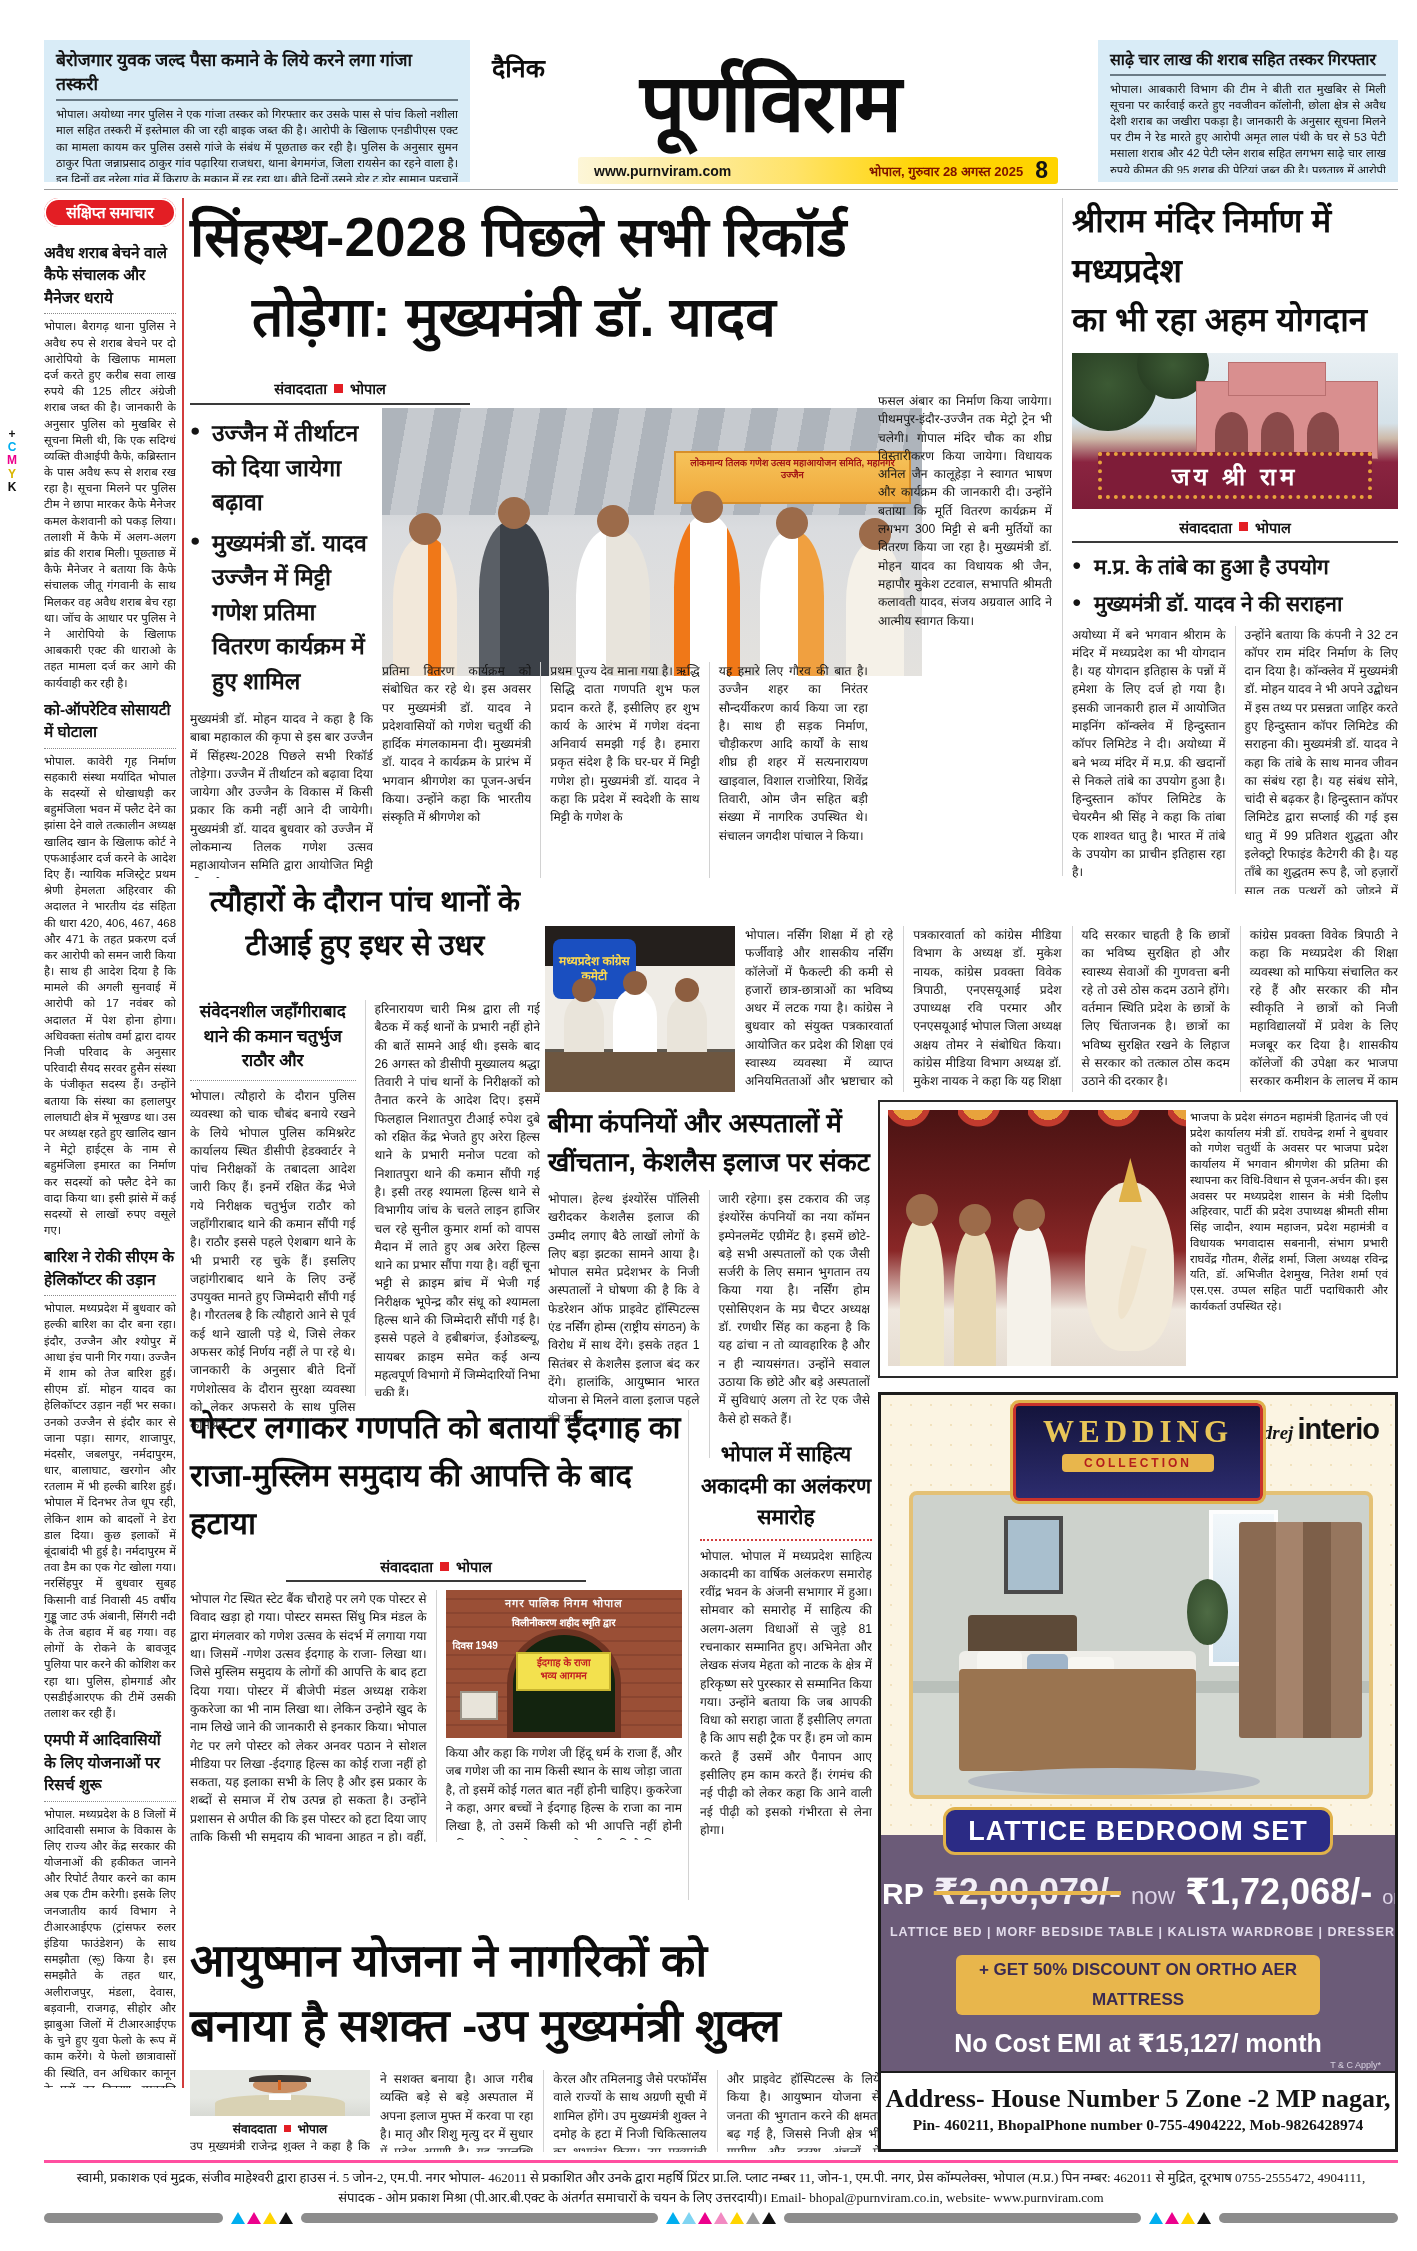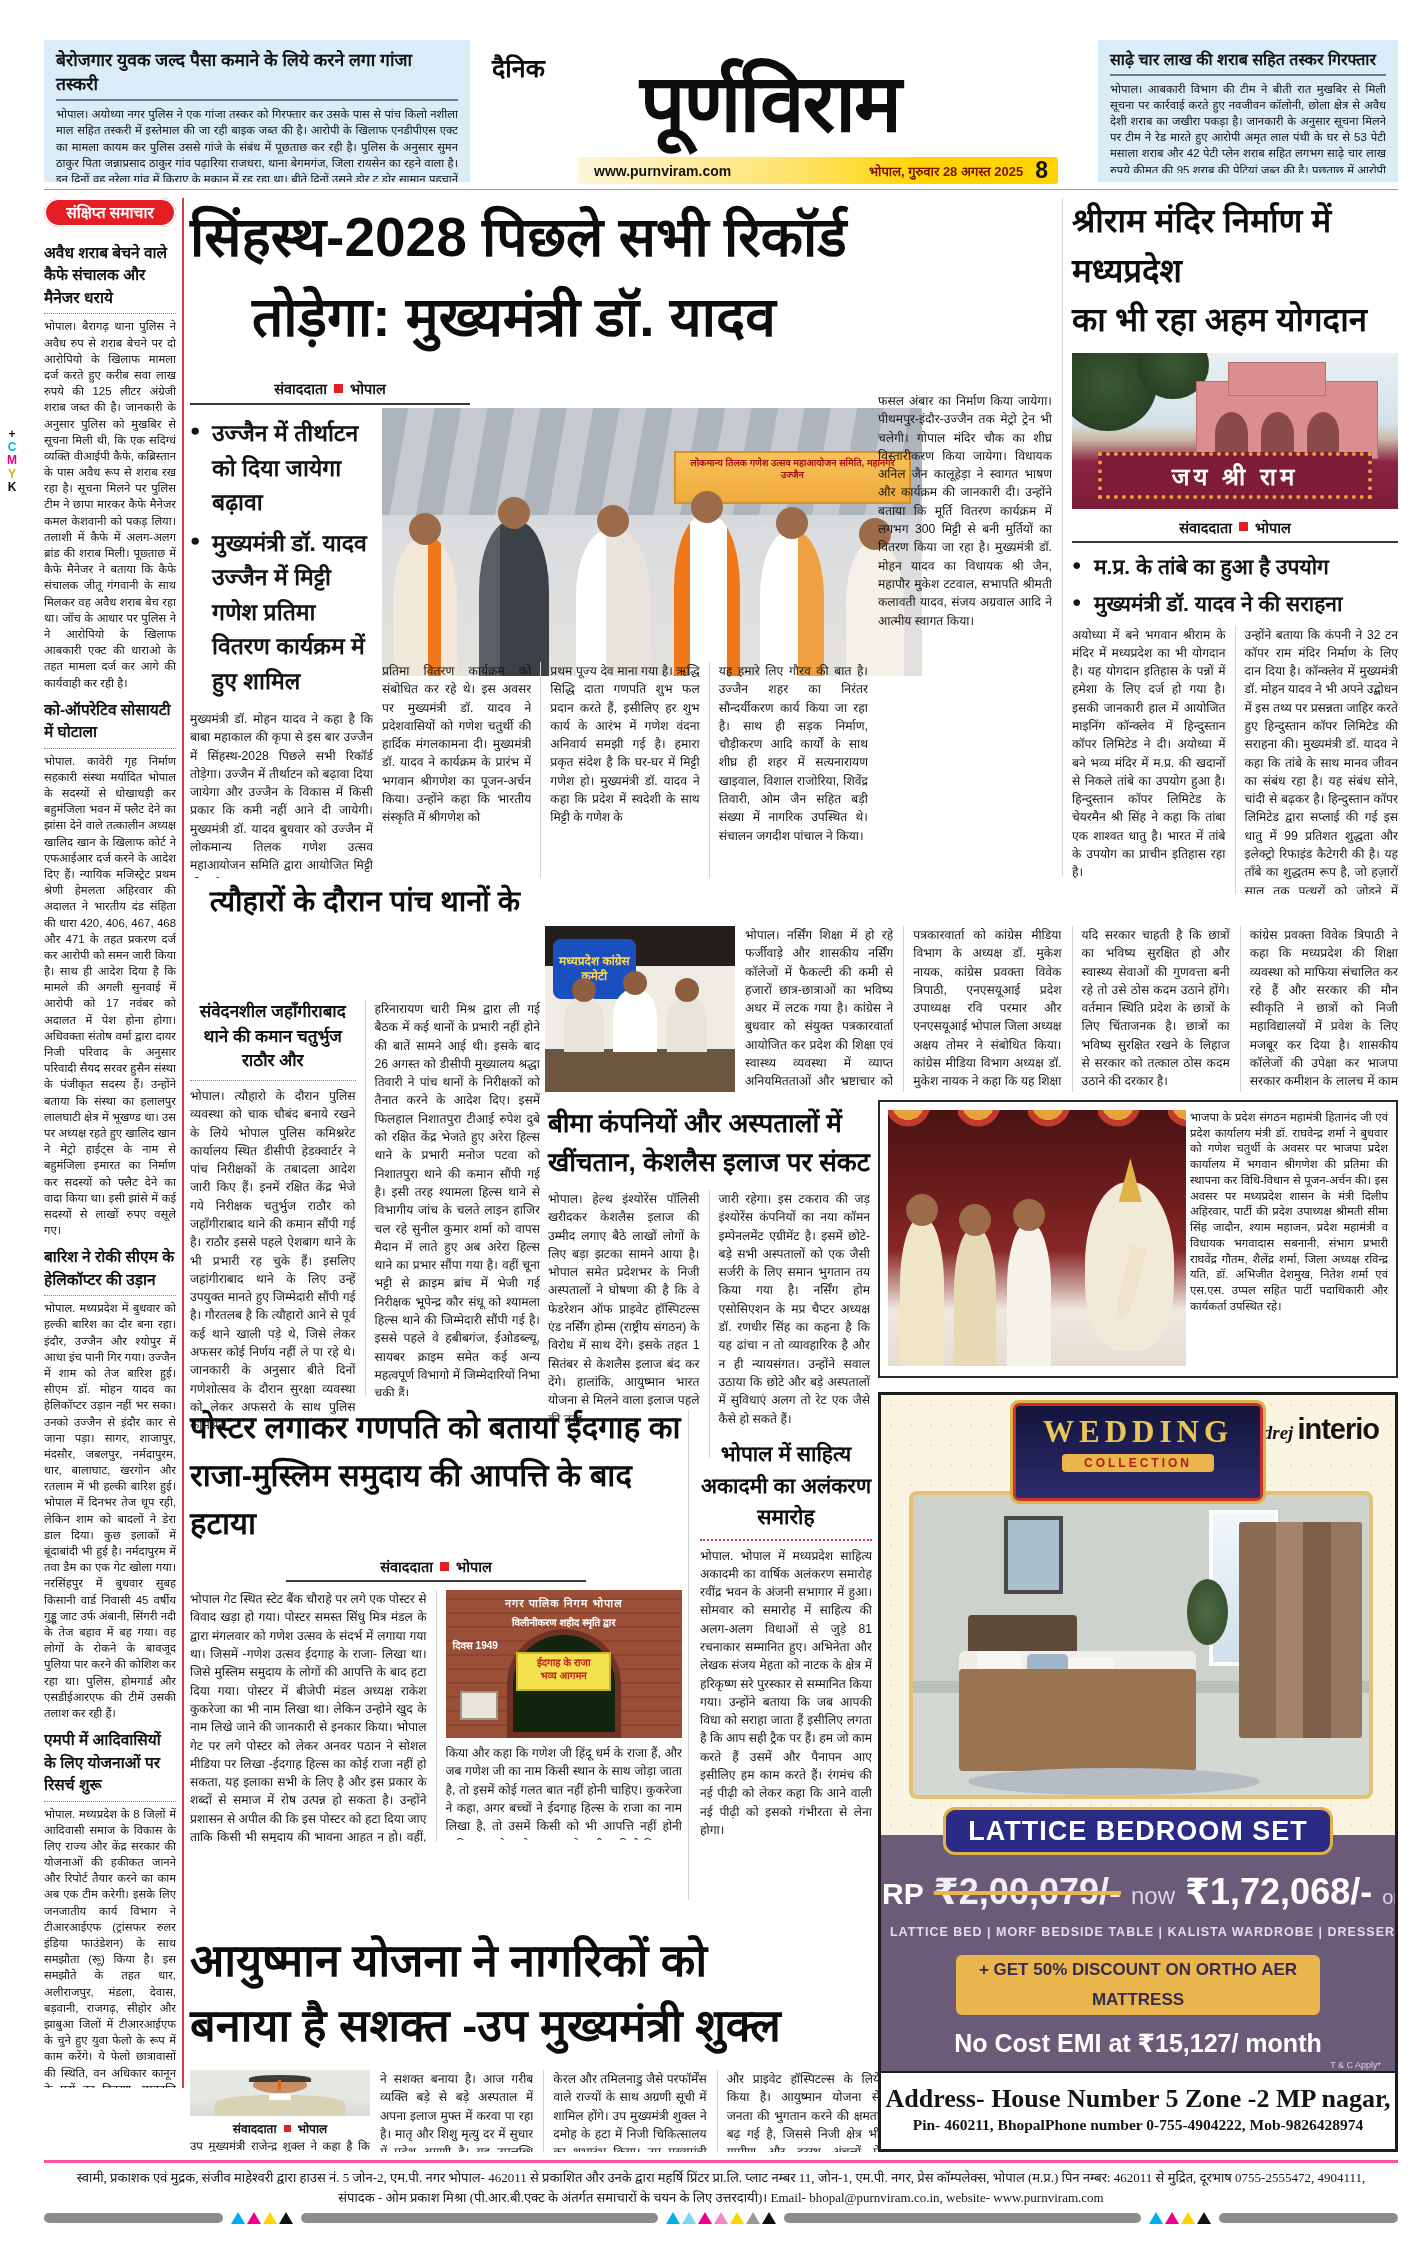--- a/index.html
+++ b/index.html
@@ -266,20 +266,21 @@
     </div>
     <div class="bt" style="flex:1;">भोपाल। नर्सिंग शिक्षा में हो रहे फर्जीवाड़े और शासकीय नर्सिंग कॉलेजों में फैकल्टी की कमी से हजारों छात्र-छात्राओं का भविष्य अधर में लटक गया है। कांग्रेस ने बुधवार को संयुक्त पत्रकारवार्ता आयोजित कर प्रदेश की शिक्षा एवं स्वास्थ्य व्यवस्था में व्याप्त अनियमितताओं और भ्रष्टाचार को लेकर सरकार पर गंभीर आरोप लगाए।</div>
     <div class="bt" style="flex:1;border-left:1px solid #d2d2d2;padding-left:9px;">पत्रकारवार्ता को कांग्रेस मीडिया विभाग के अध्यक्ष डॉ. मुकेश नायक, कांग्रेस प्रवक्ता विवेक त्रिपाठी, एनएसयूआई प्रदेश उपाध्यक्ष रवि परमार और एनएसयूआई भोपाल जिला अध्यक्ष अक्षय तोमर ने संबोधित किया। कांग्रेस मीडिया विभाग अध्यक्ष डॉ. मुकेश नायक ने कहा कि यह शिक्षा एवं स्वास्थ्य से जुड़ा गंभीर मामला है।</div>
     <div class="bt" style="flex:1;border-left:1px solid #d2d2d2;padding-left:9px;">यदि सरकार चाहती है कि छात्रों का भविष्य सुरक्षित हो और स्वास्थ्य सेवाओं की गुणवत्ता बनी रहे तो उसे ठोस कदम उठाने होंगे। वर्तमान स्थिति प्रदेश के छात्रों के लिए चिंताजनक है। छात्रों का भविष्य सुरक्षित रखने के लिहाज से सरकार को तत्काल ठोस कदम उठाने की दरकार है।</div>
     <div class="bt" style="flex:1;border-left:1px solid #d2d2d2;padding-left:9px;">कांग्रेस प्रवक्ता विवेक त्रिपाठी ने कहा कि मध्यप्रदेश की शिक्षा व्यवस्था को माफिया संचालित कर रहे हैं और सरकार की मौन स्वीकृति ने छात्रों को निजी महाविद्यालयों में प्रवेश के लिए मजबूर कर दिया है। शासकीय कॉलेजों की उपेक्षा कर भाजपा सरकार कमीशन के लालच में काम कर रही है।</div>
   </div>
 
   <div class="a" style="left:190px;top:880px;width:350px;">
     <div class="hl" style="font-size:29px;line-height:1.5;text-align:center;">
       <div>त्यौहारों के दौरान पांच थानों के</div>
+      <div>टीआई हुए इधर से उधर</div>
     </div>
   </div>
   <div class="a cols" style="left:190px;top:1000px;width:350px;height:396px;">
     <div class="col">
       <div class="subhead">संवेदनशील जहाँगीराबाद थाने की कमान चतुर्भुज राठौर और</div>
       <div class="bt">भोपाल। त्यौहारो के दौरान पुलिस व्यवस्था को चाक चौबंद बनाये रखने के लिये भोपाल पुलिस कमिश्नरेट कार्यालय स्थित डीसीपी हेडक्वार्टर ने पांच निरीक्षकों के तबादला आदेश जारी किए हैं। इनमें रक्षित केंद्र भेजे गये निरीक्षक चतुर्भुज राठौर को जहाँगीराबाद थाने की कमान सौंपी गई है। राठौर इससे पहले ऐशबाग थाने के भी प्रभारी रह चुके हैं। इसलिए जहांगीराबाद थाने के लिए उन्हें उपयुक्त मानते हुए जिम्मेदारी सौंपी गई है। गौरतलब है कि त्यौहारो आने से पूर्व कई थाने खाली पड़े थे, जिसे लेकर अफसर कोई निर्णय नहीं ले पा रहे थे। जानकारी के अनुसार बीते दिनों गणेशोत्सव के दौरान सुरक्षा व्यवस्था को लेकर अफसरो के साथ पुलिस कमिश्नर</div>
     </div>
     <div class="col bt">हरिनारायण चारी मिश्र द्वारा ली गई बैठक में कई थानों के प्रभारी नहीं होने की बातें सामने आई थी। इसके बाद 26 अगस्त को डीसीपी मुख्यालय श्रद्धा तिवारी ने पांच थानों के निरीक्षकों को तैनात करने के आदेश दिए। इसमें फिलहाल निशातपुरा टीआई रुपेश दुबे को रक्षित केंद्र भेजते हुए अरेरा हिल्स थाने के प्रभारी मनोज पटवा को निशातपुरा थाने की कमान सौंपी गई है। इसी तरह श्यामला हिल्स थाने से विभागीय जांच के चलते लाइन हाजिर चल रहे सुनील कुमार शर्मा को वापस मैदान में लाते हुए अब अरेरा हिल्स थाने का प्रभार सौंपा गया है। वहीं चूना भट्टी से क्राइम ब्रांच में भेजी गई निरीक्षक भूपेन्द्र कौर संधू को श्यामला हिल्स थाने की जिम्मेदारी सौंपी गई है। इससे पहले वे हबीबगंज, ईओडब्ल्यू, सायबर क्राइम समेत कई अन्य महत्वपूर्ण विभागो में जिम्मेदारियों निभा चुकी हैं।</div>
   </div>
 

